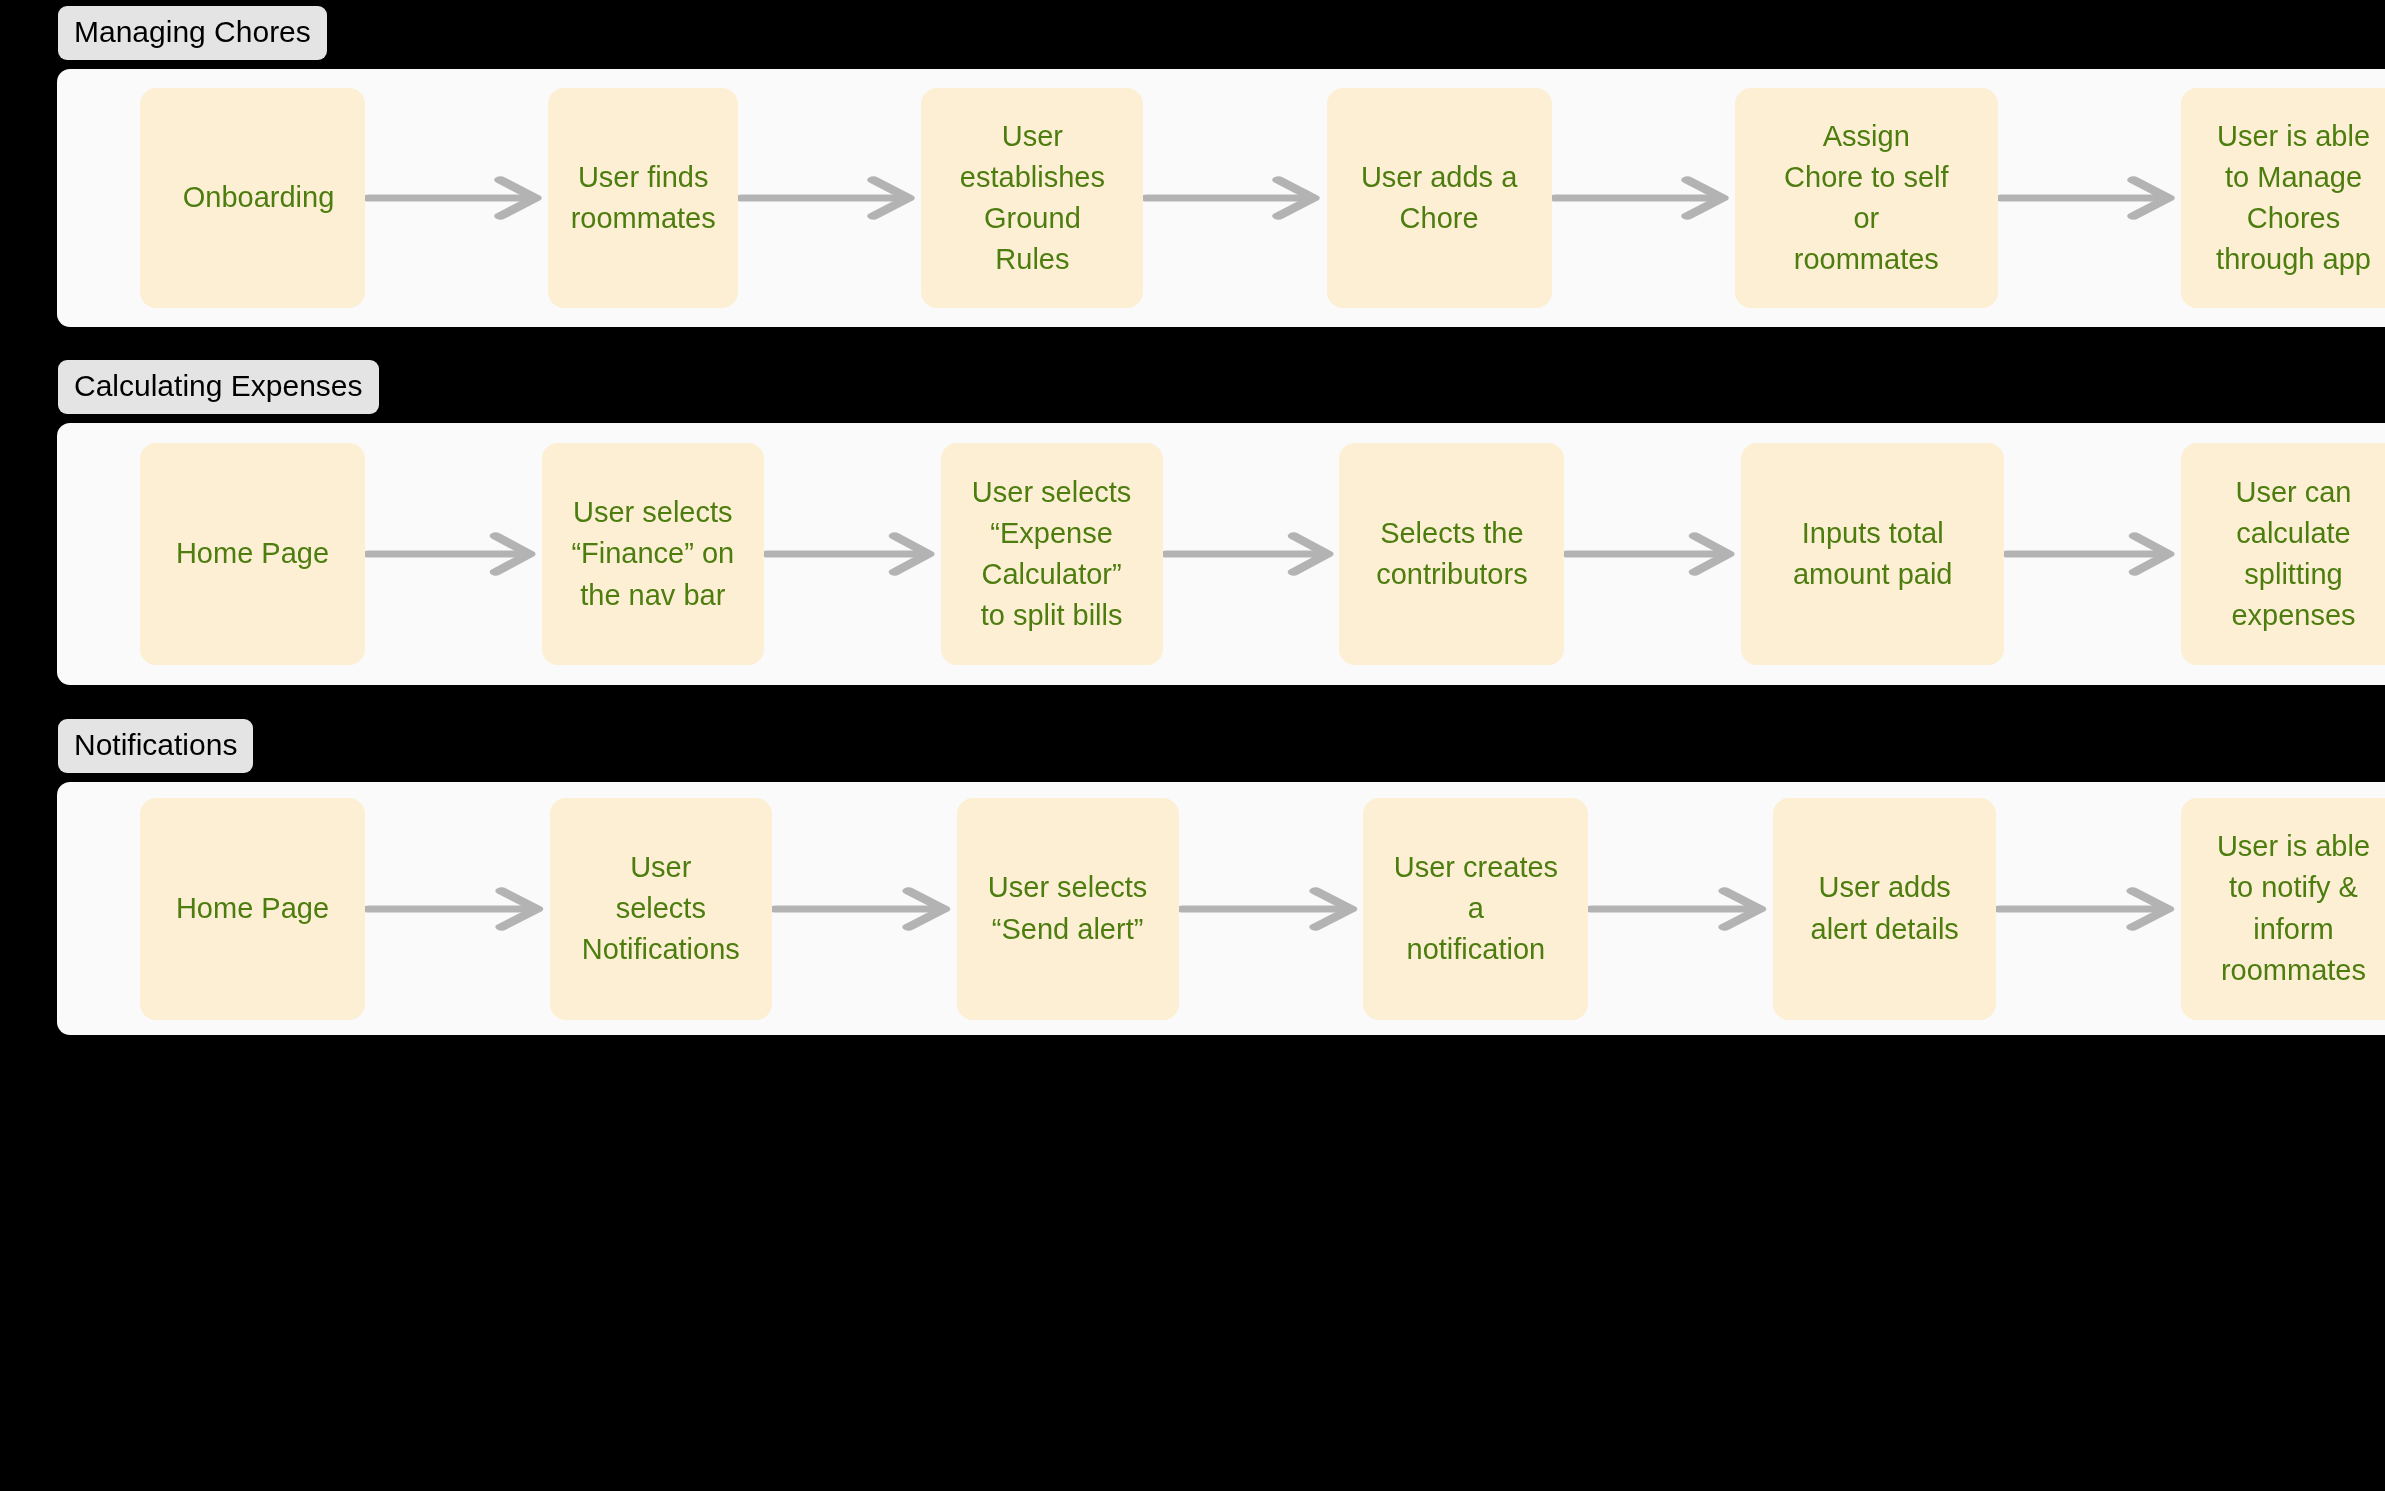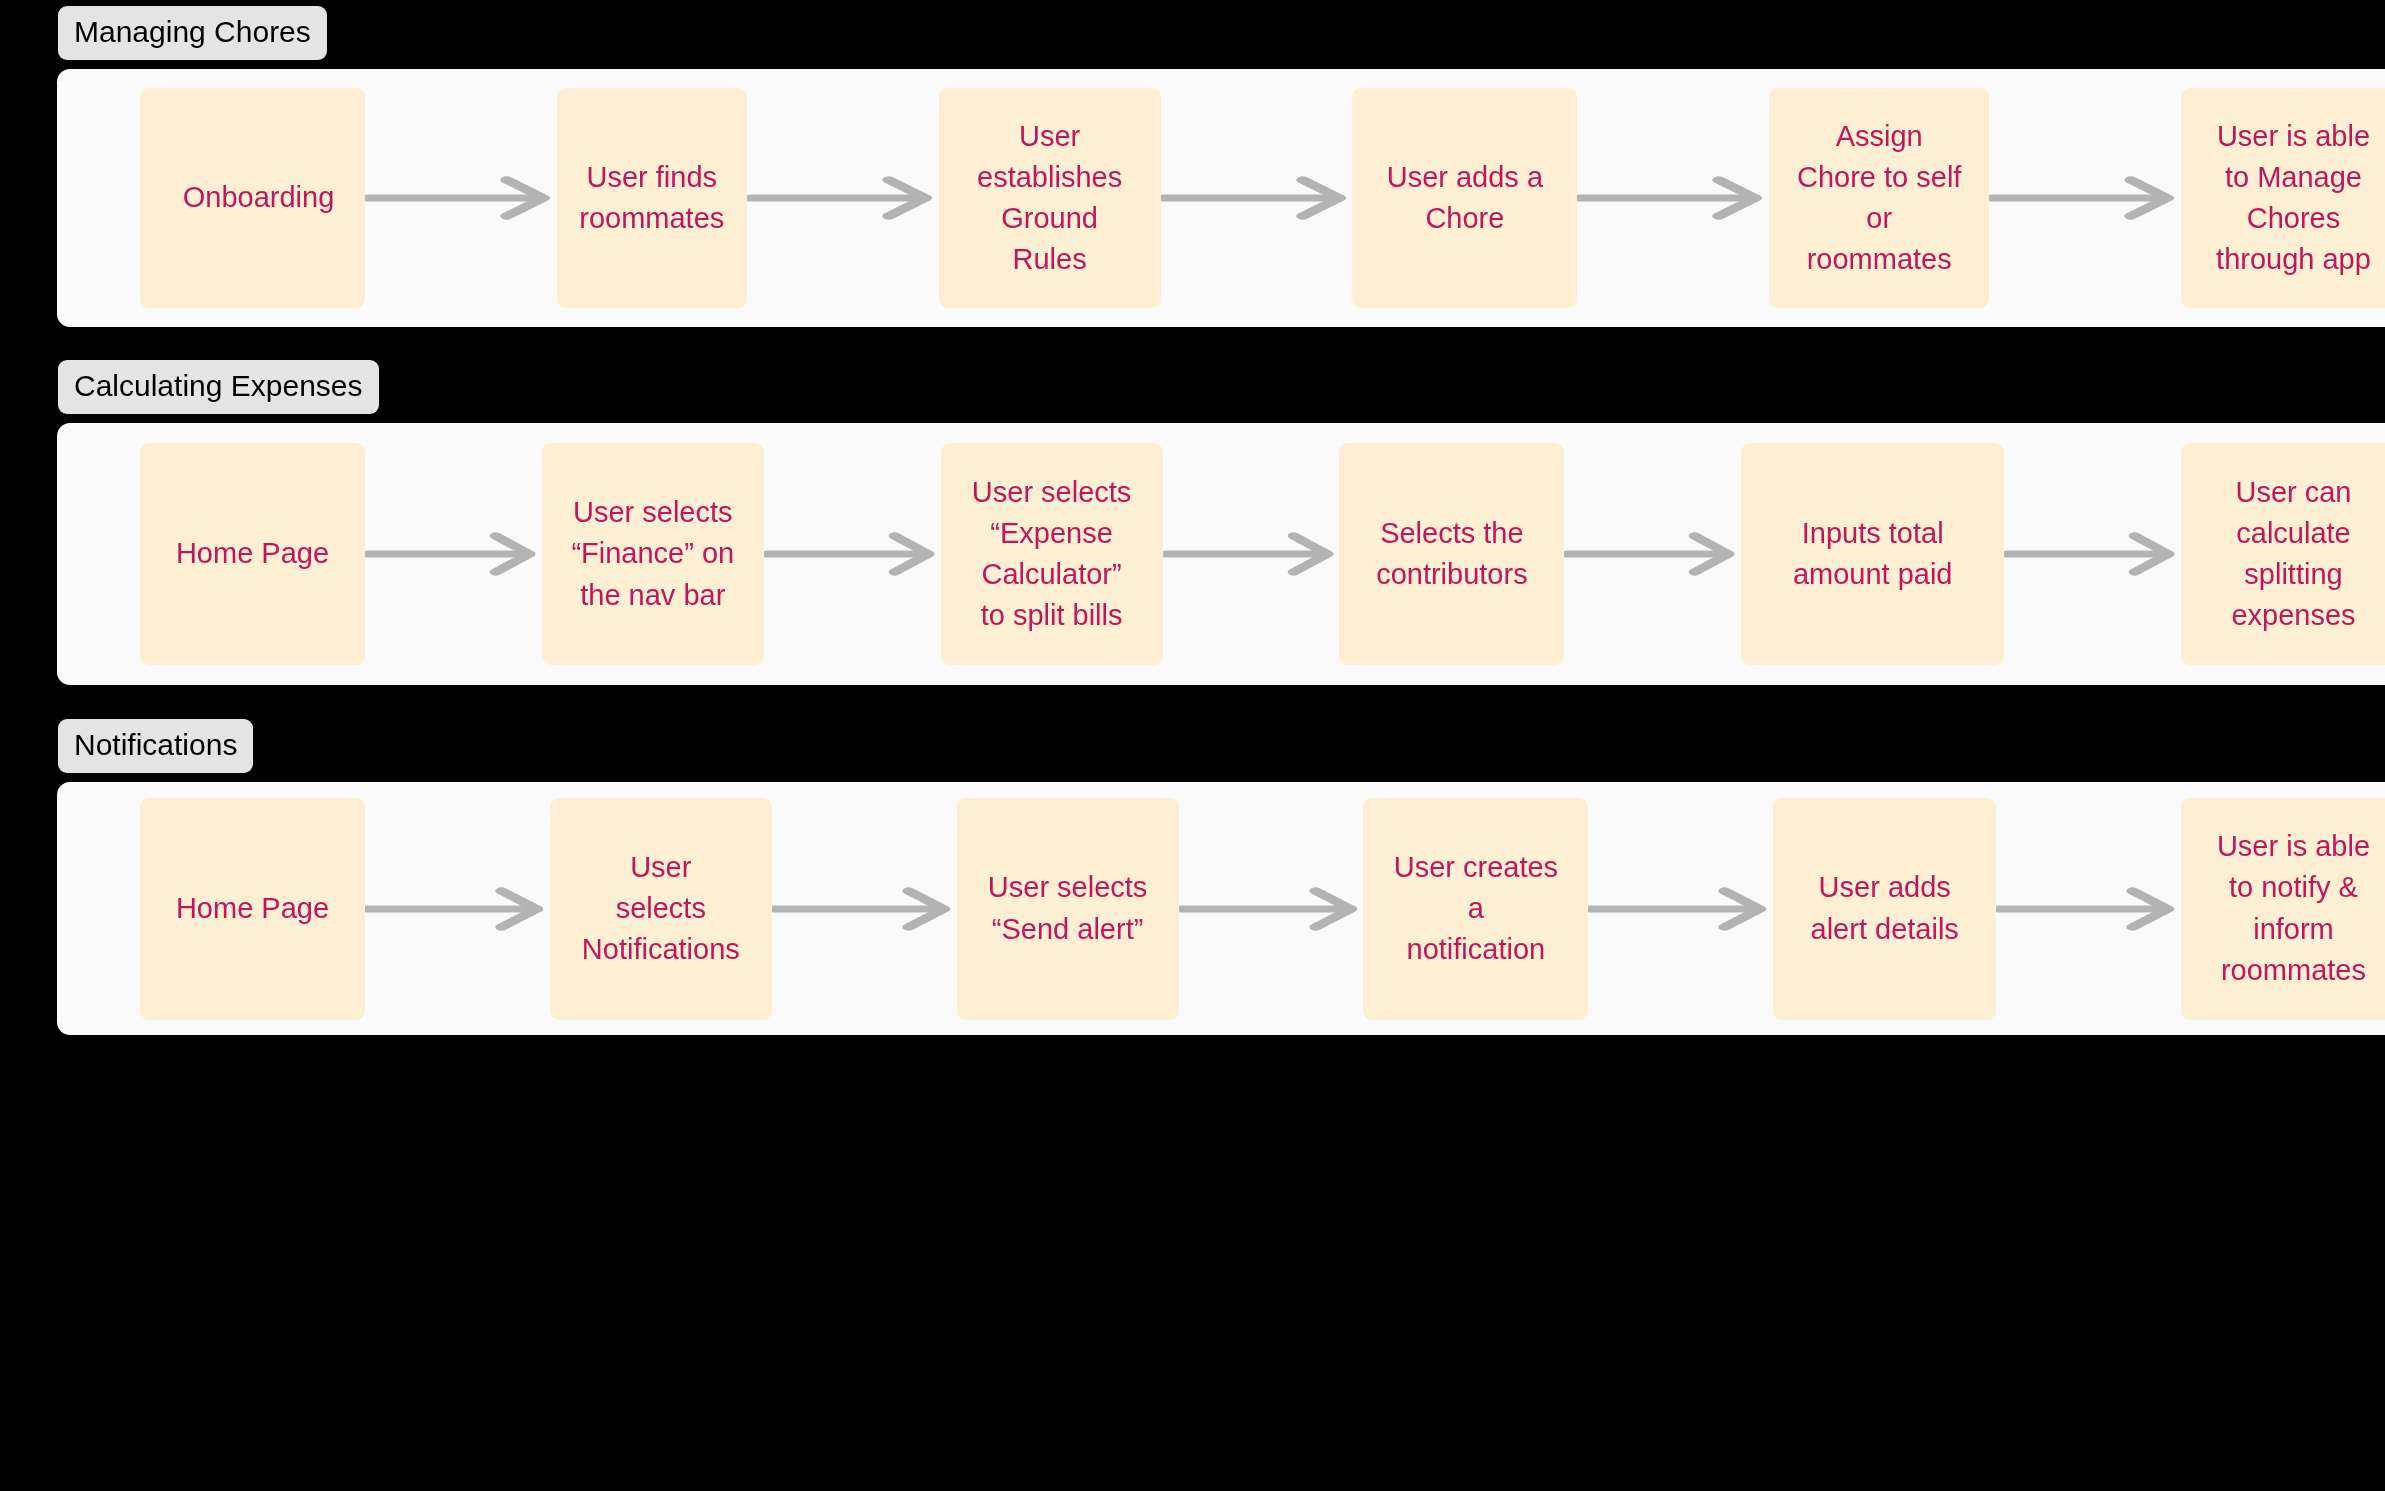--- a/index.html
+++ b/index.html
@@ -61,40 +61,40 @@
   .panel.p3 { height: 253px; }
 
   .flow {
     display: flex;
     align-items: center;
     flex: 1 1 auto;
   }
 
   .node {
     background: #FCEFD3;
-    border-radius: 9px;
+    border-radius: 16px;
     display: flex;
     align-items: center;
     justify-content: center;
     text-align: center;
-    color: #be185d;
+    color: #4d7c0f;
     font-size: 29px;
     line-height: 1.42;
     box-sizing: border-box;
     padding: 6px 8px;
     flex: 0 0 auto;
   }
 
   
   .p1 .node { width: 225px; height: 220px; }
   .p1 .node.n1 { width: 225px; padding-left: 20px; }
   .p1 .node.n2 { width: 190px; }
   .p1 .node.n3 { width: 222px; }
   .p1 .node.n4 { width: 225px; }
-  .p1 .node.n5 { width: 220px; }
+  .p1 .node.n5 { width: 263px; }
   .p1 .node.n6 { width: 225px; }
 
   .p2 .node { width: 225px; height: 222px; }
   .p2 .node.n2 { width: 222px; }
   .p2 .node.n3 { width: 222px; }
   .p2 .node.n5 { width: 263px; }
 
   .p3 .node { width: 225px; height: 222px; }
   .p3 .node.n2 { width: 222px; }
   .p3 .node.n3 { width: 222px; }

